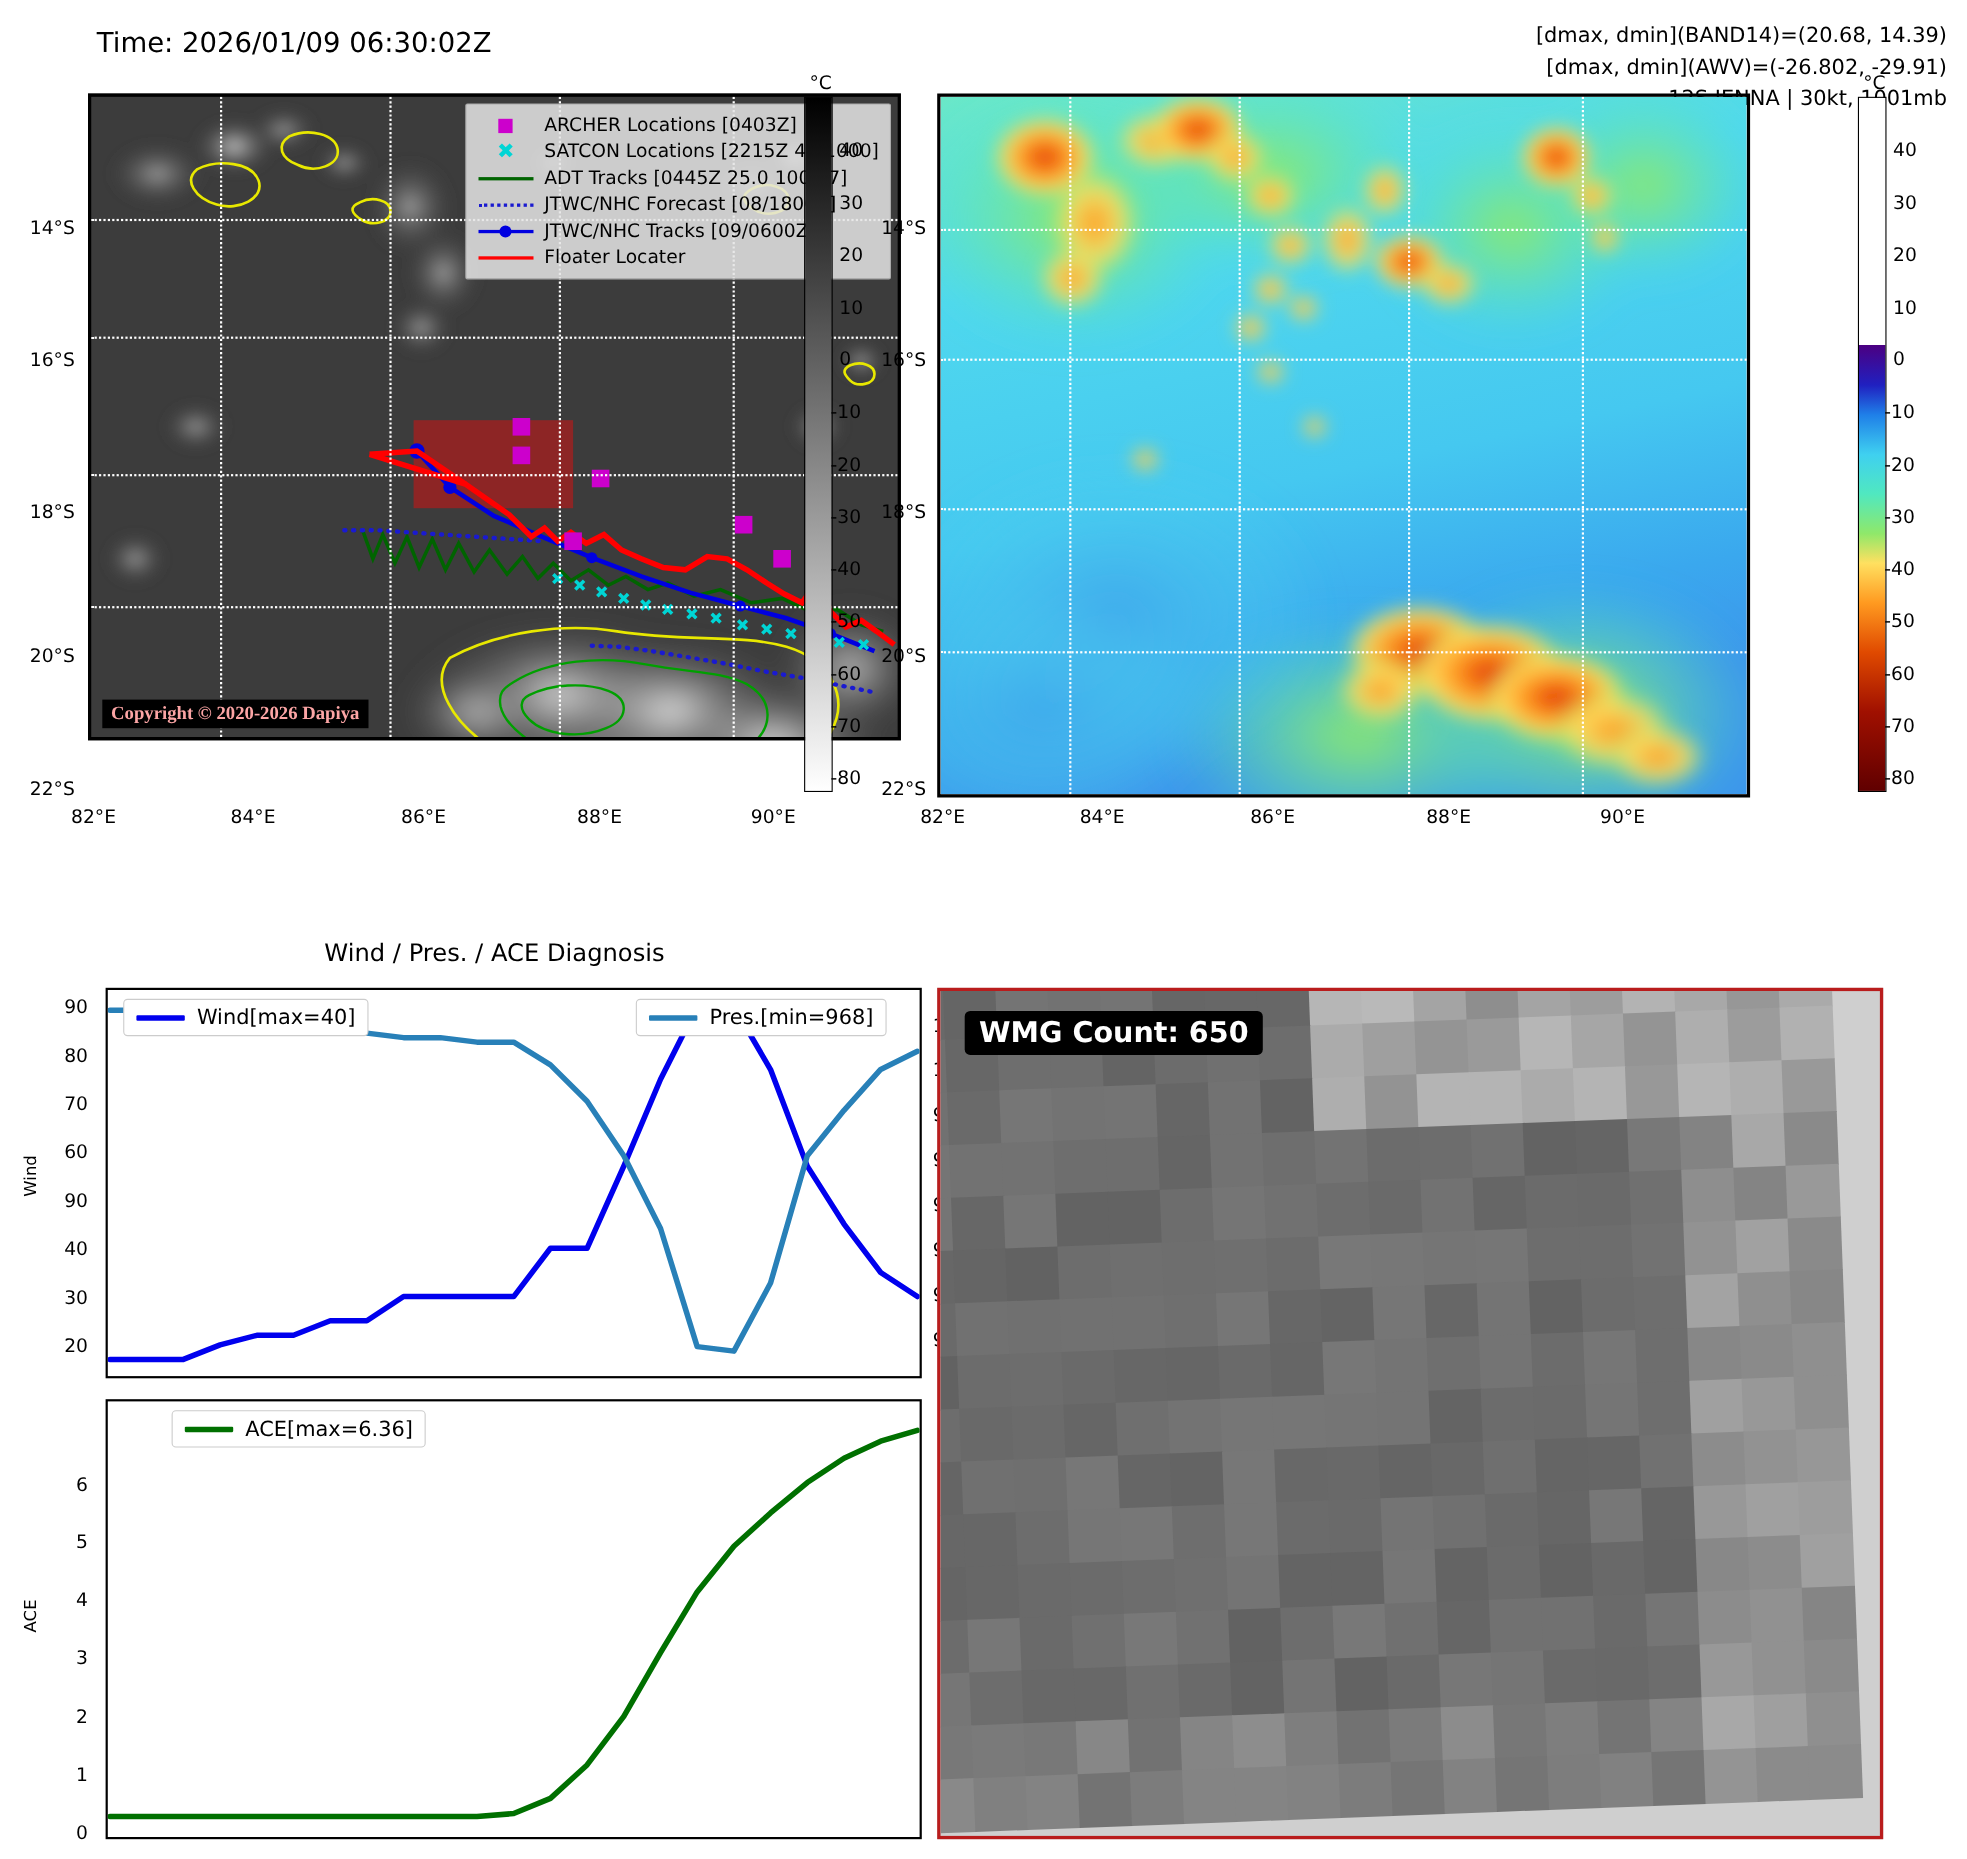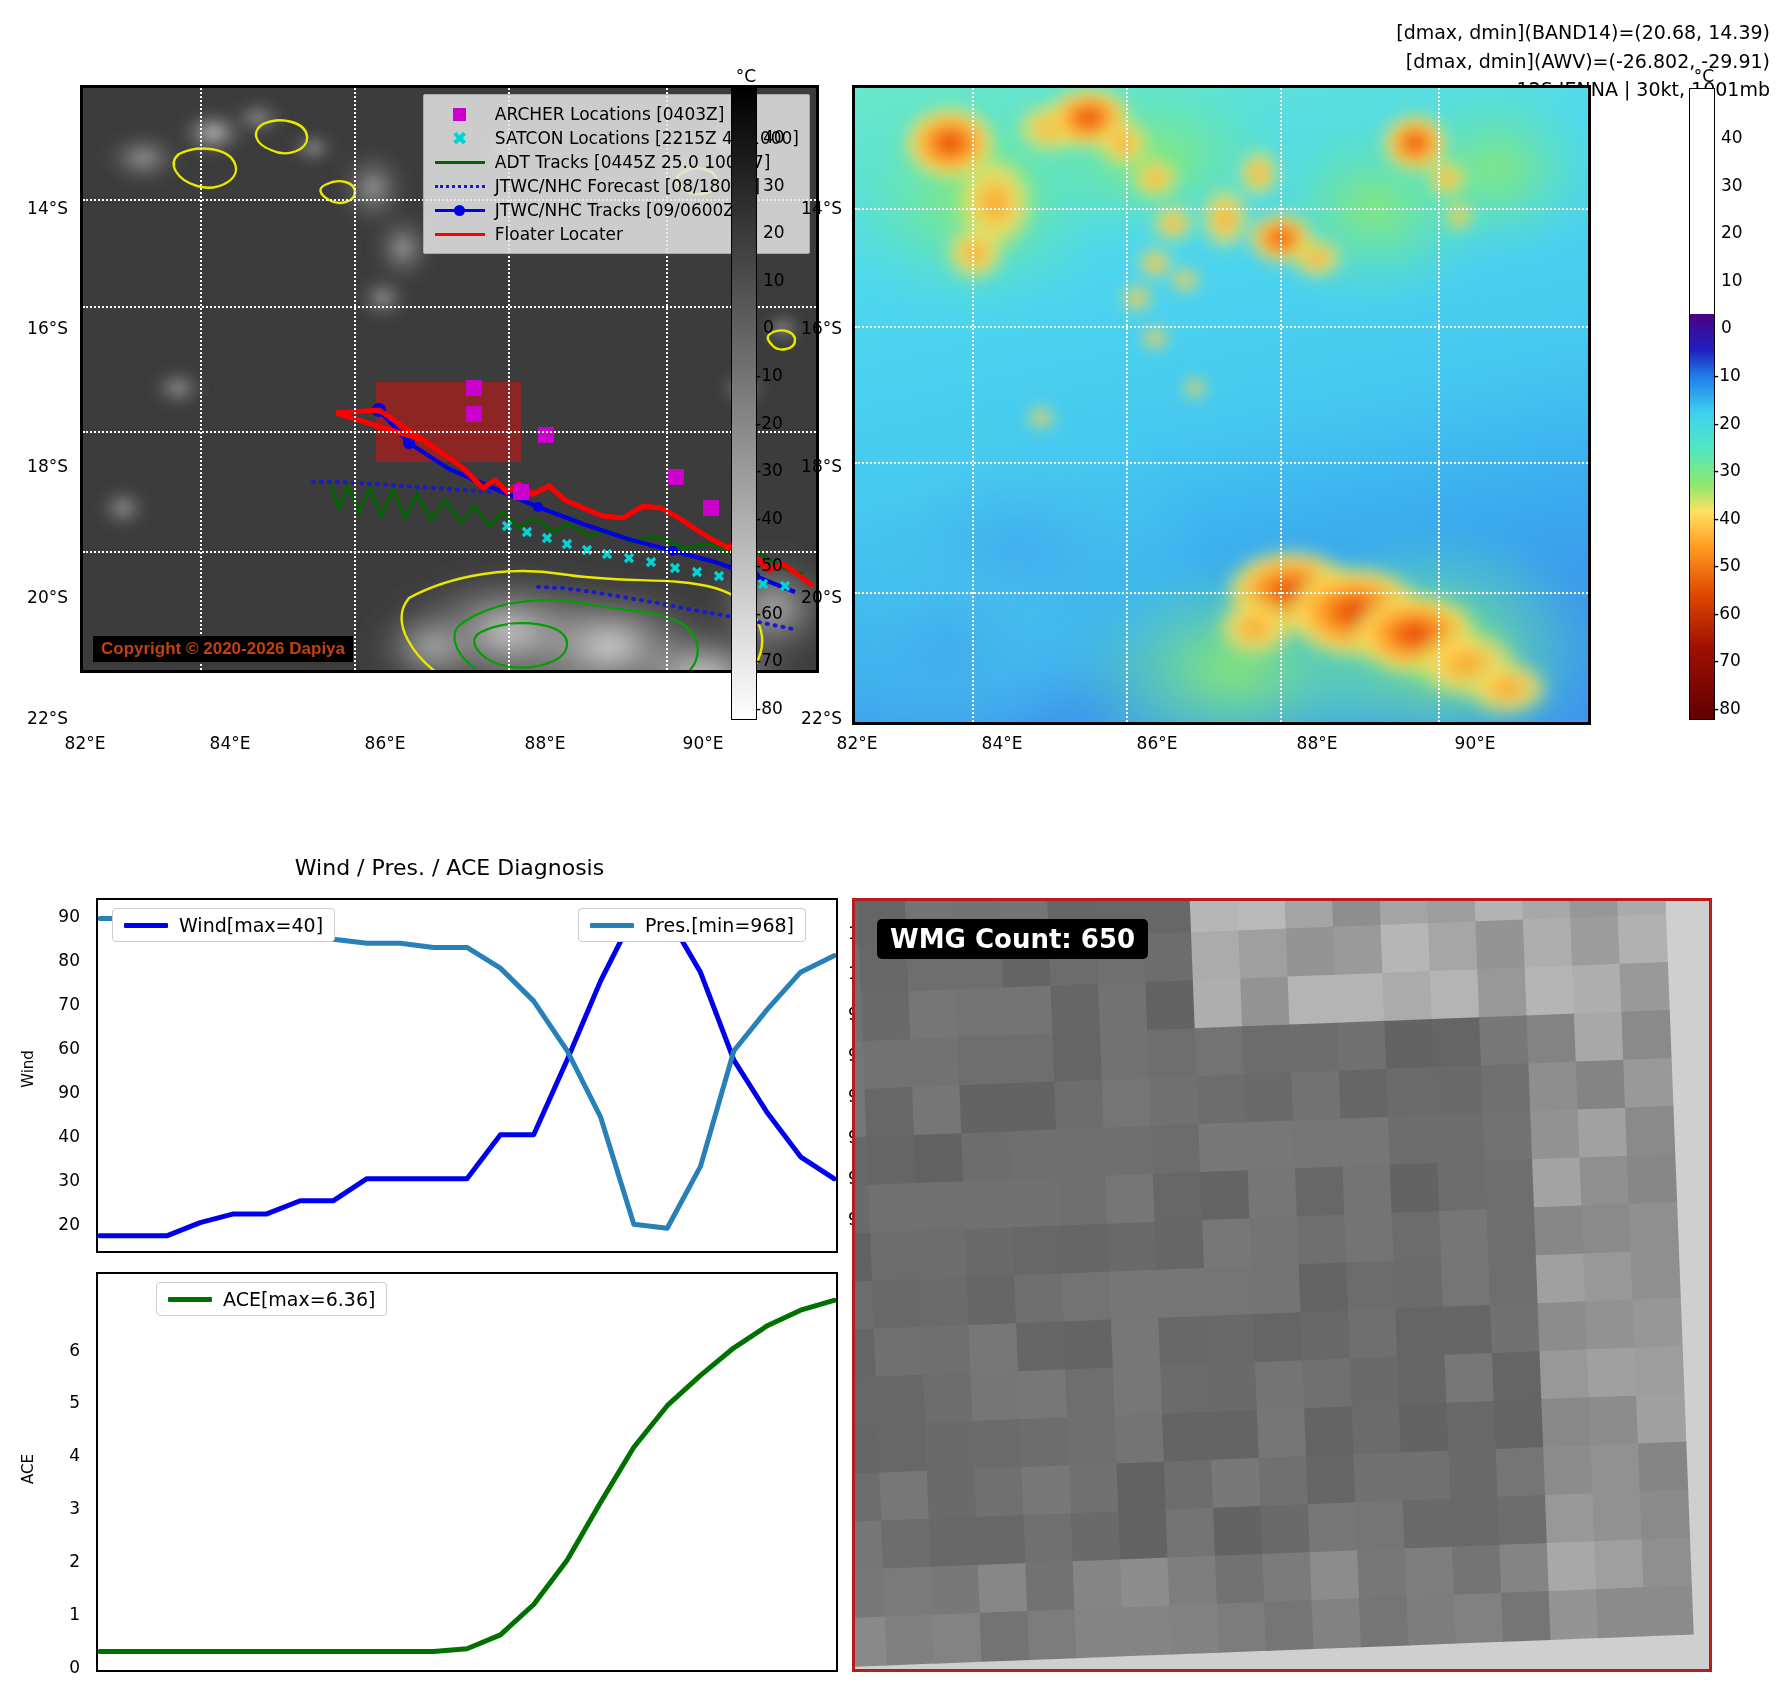--- a/index.html
+++ b/index.html
@@ -48,23 +48,23 @@
   .k-square { width:13px; height:13px; background:#cc00cc; }
   .k-x { color:#00d5d5; font-size:19px; font-weight:bold; line-height:1; }
   .k-line { width:50px; height:3px; }
   .k-dots { width:50px; height:0; border-top:3px dotted #1a1ad0; }
   .k-linedot { width:50px; height:3px; background:#0000e0; position:relative; }
   .k-linedot::after { content:""; position:absolute; left:19px; top:-4px; width:11px; height:11px; border-radius:50%; background:#0000e0; }
 
   
   #copyright {
     position:absolute; left:10px; bottom:8px;
-    background:#000; color:#c2410c; font-weight:bold;
+    background:#000; color:#fca5a5; font-weight:bold;
     font-size:17px; padding:3px 8px; white-space:nowrap;
-    font-family:Liberation Sans, sans-serif;
+    font-family:Liberation Serif, serif;
   }
   .cbar-title { position:absolute; font-size:17px; color:#000; text-align:center; width:40px; }
   .cbar { position:absolute; border:1px solid #000; }
   .cbar-tick { position:absolute; font-size:17px; color:#000; white-space:nowrap; }
 
   #cbar-gray { left:731px; top:88px; width:26px; height:632px;
     background:linear-gradient(to bottom,#000 0%, #ffffff 100%); }
   #cbar-col  { left:1689px; top:88px; width:26px; height:632px; }
 
   
@@ -93,20 +93,21 @@
     position:absolute; left:22px; top:18px;
     background:#000; color:#fff; font-weight:bold; font-size:26px;
     padding:5px 13px; border-radius:5px; white-space:nowrap;
   }
   svg { display:block; }
 </style>
 </head>
 <body>
 
 <div id="title-block">
+  <div>Time: 2026/01/09 06:30:02Z</div>
 </div>
 
 <div id="header-right">
   <div>[dmax, dmin](BAND14)=(20.68, 14.39)</div>
   <div>[dmax, dmin](AWV)=(-26.802, -29.91)</div>
   <div>12S.JENNA | 30kt, 1001mb</div>
 </div>
 
 <div class="mapframe" id="ir-map">
   <svg id="ir-canvas" width="733" height="634" viewBox="0 0 733 634">

